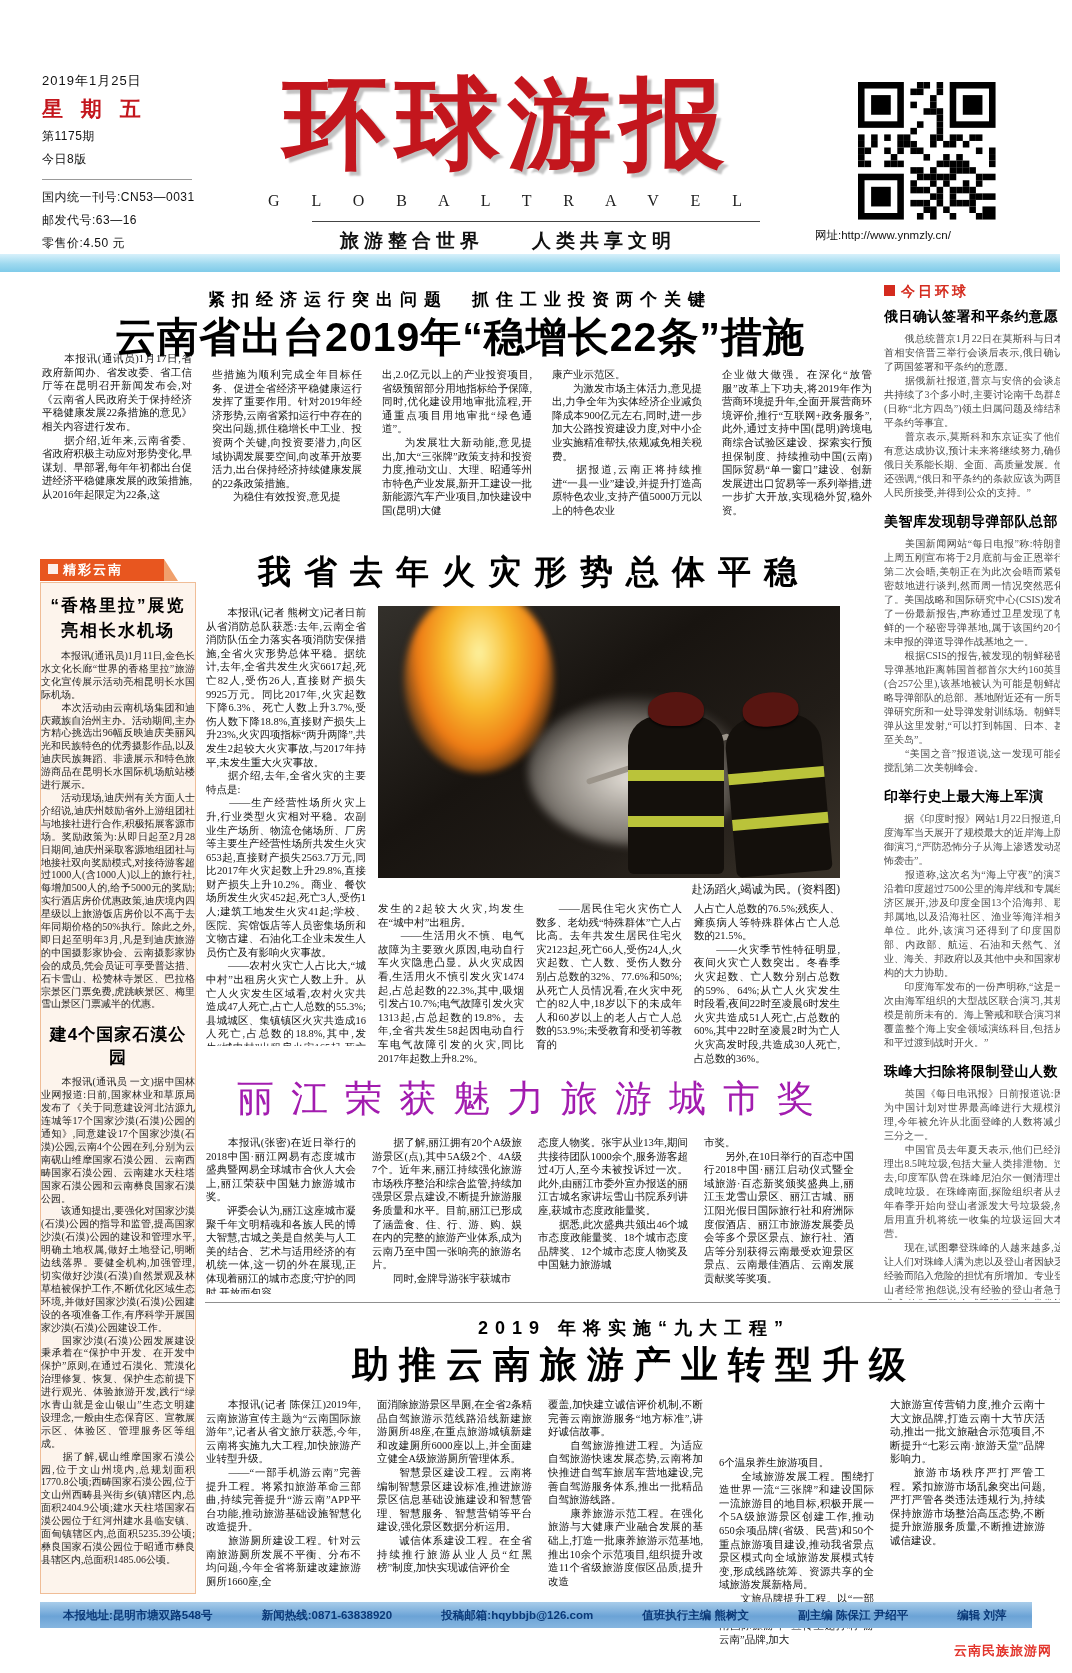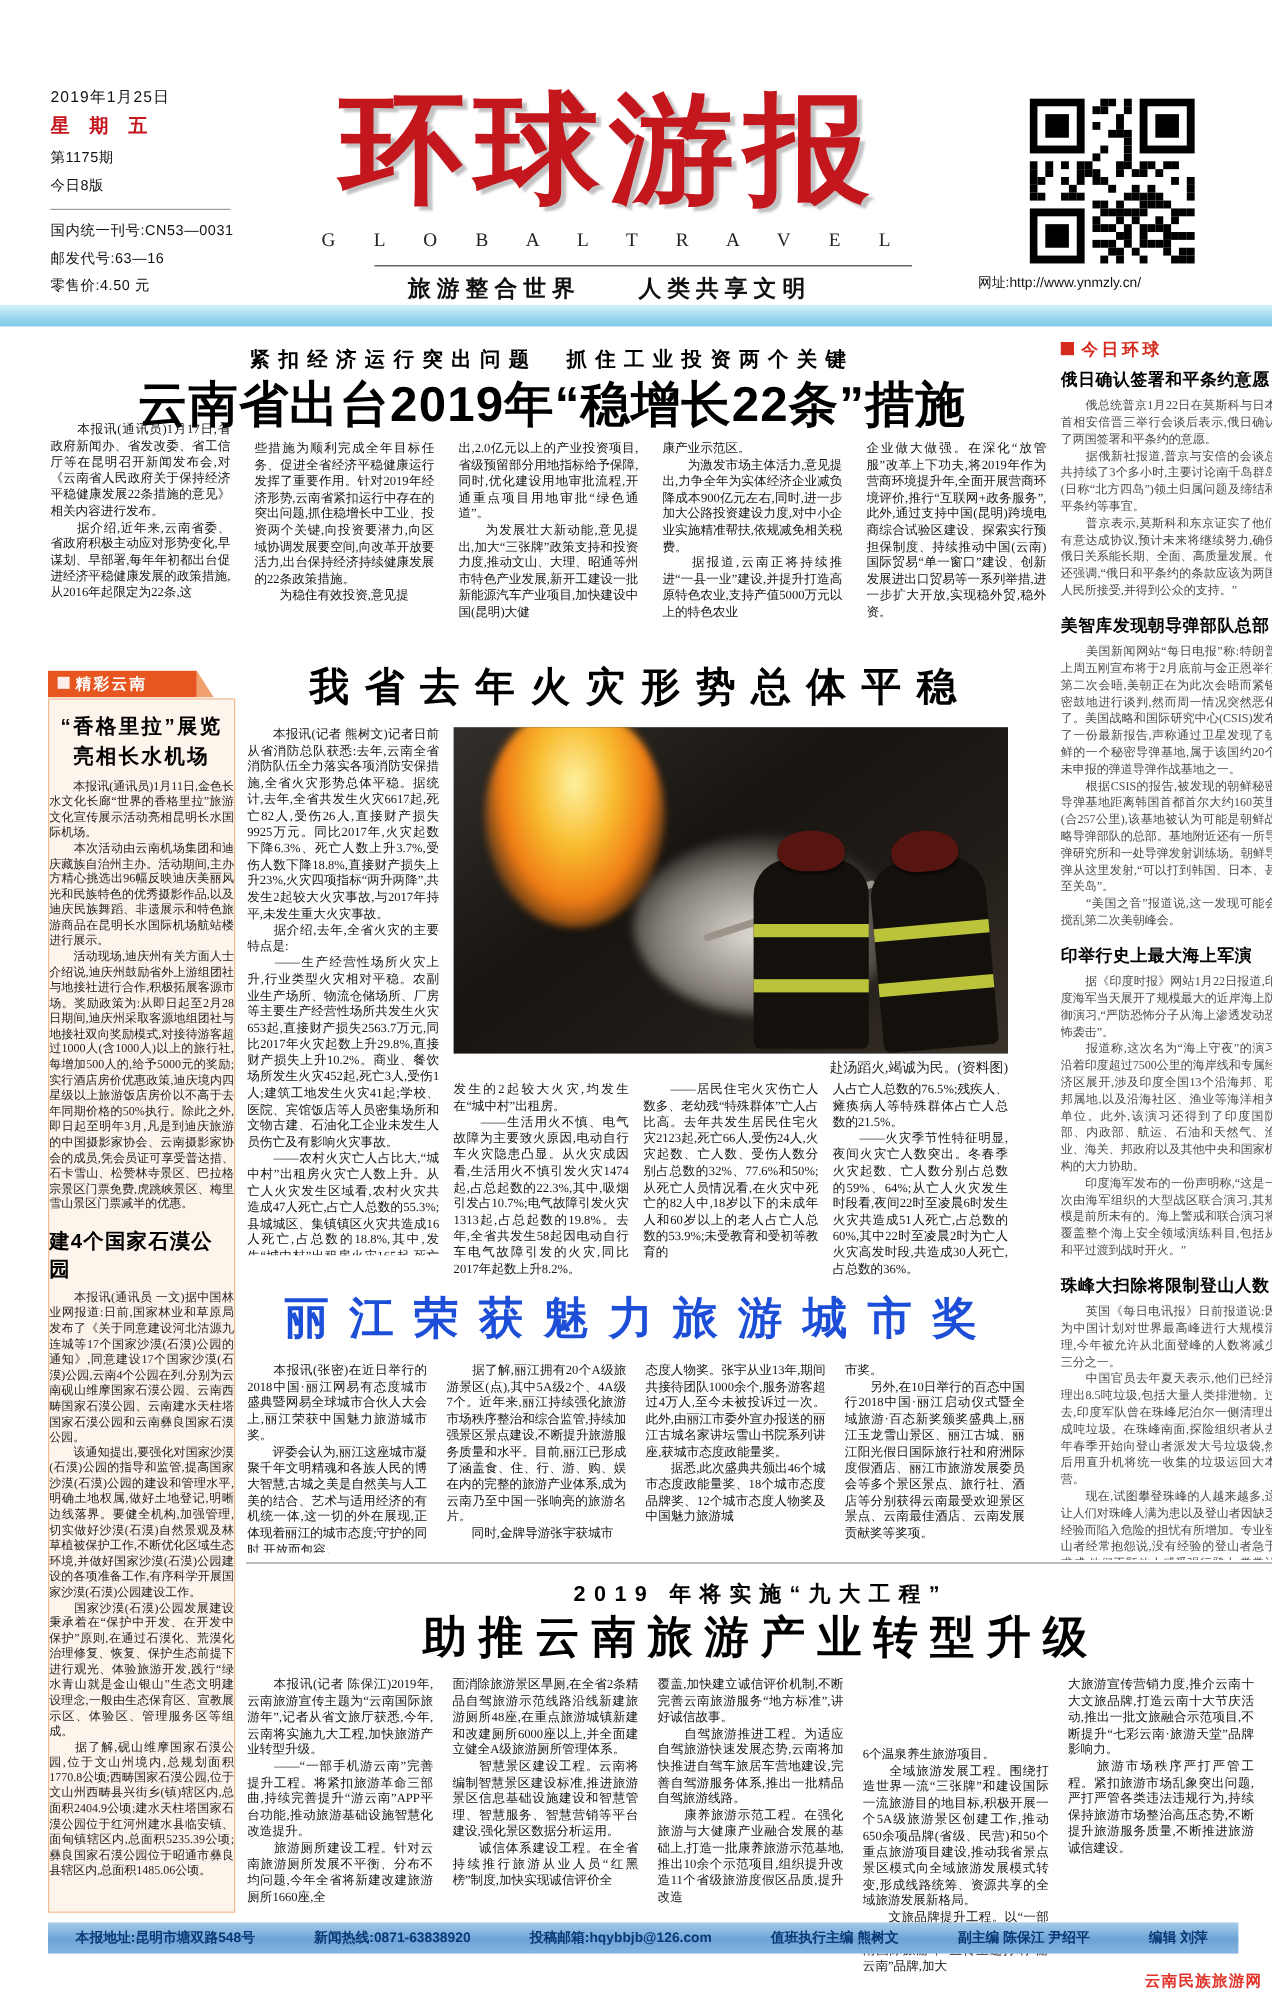--- a/index.html
+++ b/index.html
@@ -2,21 +2,21 @@
 <html><head>
 <meta charset="utf-8">
 <style>
   html,body{margin:0;padding:0;background:#ffffff;}
   .page{position:relative;width:1060px;height:1673px;background:#fff;overflow:hidden;
         font-family:"Liberation Sans",sans-serif;color:#111;}
   
   .info{position:absolute;left:42px;top:74px;width:170px;font-size:12px;line-height:1;}
   .info div{margin-bottom:11px;}
   .m-date{font-size:13px;letter-spacing:1px;}
-  .m-week{color:#c3161d;font-weight:bold;font-size:16px;letter-spacing:6px;}
+  .m-week{color:#c3161d;font-weight:bold;font-size:21px;letter-spacing:6px;}
   .info-rule{width:150px;height:1px;background:#999;margin:14px 0 13px 0;}
   .m-small{font-size:12px;letter-spacing:.5px;}
   .brand{position:absolute;left:248px;top:66px;width:520px;text-align:center;
          font-family:"Liberation Serif",serif;font-weight:900;color:#c3161d;
          font-size:100px;line-height:118px;letter-spacing:8px;white-space:nowrap;
          text-shadow:4px 4px 2px #c2c2c2;transform:scaleX(1.04);}
   .brand-en{position:absolute;left:268px;top:192px;width:480px;text-align:center;
             font-family:"Liberation Serif",serif;font-size:16px;color:#222;
             letter-spacing:14px;white-space:nowrap;}
   .brand-rule{position:absolute;left:312px;top:221px;width:448px;height:1px;background:#444;}
@@ -46,21 +46,21 @@
   .sb-tab{position:absolute;left:40px;top:559px;width:116px;height:22px;background:#e8561f;
           color:#fff;font-size:13px;font-weight:bold;line-height:22px;padding-left:8px;letter-spacing:2px;}
   .sb-tab .sq{display:inline-block;width:10px;height:10px;background:#fff;opacity:.9;margin-right:5px;}
   .sb-fold{position:absolute;left:164px;top:559px;width:0;height:0;
            border-left:14px solid #f0a06c;border-top:22px solid transparent;}
   .sb-box{position:absolute;left:40px;top:582px;width:156px;height:1012px;background:#fdf4ec;
           border:1px solid #f0bd97;box-sizing:border-box;padding:10px 0;overflow:hidden;}
   .sb-t1{text-align:center;font-size:17px;font-weight:bold;line-height:25px;letter-spacing:2px;color:#000;}
   .sb-body{font-family:"Liberation Serif",serif;font-size:10px;line-height:12.9px;color:#1d1d1d;
            text-align:justify;white-space:pre-wrap;margin-top:7px;}
-  .sb-t2{font-size:17px;font-weight:bold;letter-spacing:1px;color:#000;margin-top:12px;}
+  .sb-t2{text-align:center;font-size:17px;font-weight:bold;letter-spacing:1px;color:#000;margin-top:12px;}
   
   .fire-head{position:absolute;left:205px;top:550px;width:658px;text-align:center;
              font-size:33px;font-weight:900;letter-spacing:13px;color:#000;white-space:nowrap;}
   .photo{position:absolute;left:378px;top:606px;width:462px;height:272px;overflow:hidden;
          background:linear-gradient(145deg,#33302b 0%,#181410 40%,#221d18 70%,#3a332a 100%);}
   .photo .flame{position:absolute;left:26px;top:-18px;width:150px;height:180px;border-radius:50%;
          background:radial-gradient(ellipse at 50% 35%,#fdf2a0 0%,#fbc families 0,#f8bb2e 30%,#ef7c15 58%,rgba(110,45,12,0) 82%);
          filter:blur(3px);}
   .photo .smoke{position:absolute;left:150px;top:90px;width:220px;height:150px;border-radius:50%;
          background:radial-gradient(ellipse at 45% 55%,rgba(235,230,222,.95) 0%,rgba(220,214,205,.55) 45%,rgba(200,195,188,0) 75%);
@@ -71,21 +71,21 @@
       background:#571511;border-radius:50% 50% 42% 42%;box-shadow:0 2px 2px rgba(0,0,0,.6);}
   .ff .band1,.ff .band2{position:absolute;left:0;right:0;height:11px;background:#c9d23f;opacity:.92;}
   .ff .band1{top:54px;} .ff .band2{top:100px;}
   .ff2{transform:rotate(-5deg);}
   .hose{position:absolute;left:205px;top:150px;width:150px;height:6px;background:#9b948a;
         transform:rotate(-18deg);border-radius:3px;}
   .caption{position:absolute;left:378px;top:882px;width:462px;text-align:right;
            font-family:"Liberation Serif",serif;font-size:11.5px;color:#222;}
   
   .lj-head{position:absolute;left:205px;top:1074px;width:658px;text-align:center;
-           font-size:37px;font-weight:700;letter-spacing:17px;color:#1d4ed8;white-space:nowrap;}
+           font-size:37px;font-weight:400;letter-spacing:17px;color:#a21caf;white-space:nowrap;}
   
   .divider{position:absolute;left:205px;top:1302px;width:858px;height:1px;background:#8f8f8f;}
   .bt-kicker{position:absolute;left:205px;top:1316px;width:858px;text-align:center;
              font-size:18px;font-weight:bold;letter-spacing:7px;color:#000;white-space:pre;}
   .bt-head{position:absolute;left:205px;top:1340px;width:858px;text-align:center;
            font-size:37px;font-weight:900;letter-spacing:10px;color:#000;white-space:nowrap;}
   
   .footer{position:absolute;left:40px;top:1602px;width:992px;height:26px;
           background:linear-gradient(180deg,#a9cdea 0%,#6ba3d6 55%,#86b6e0 100%);
           text-align:center;line-height:26px;font-size:11.5px;font-weight:bold;color:#0a3877;

